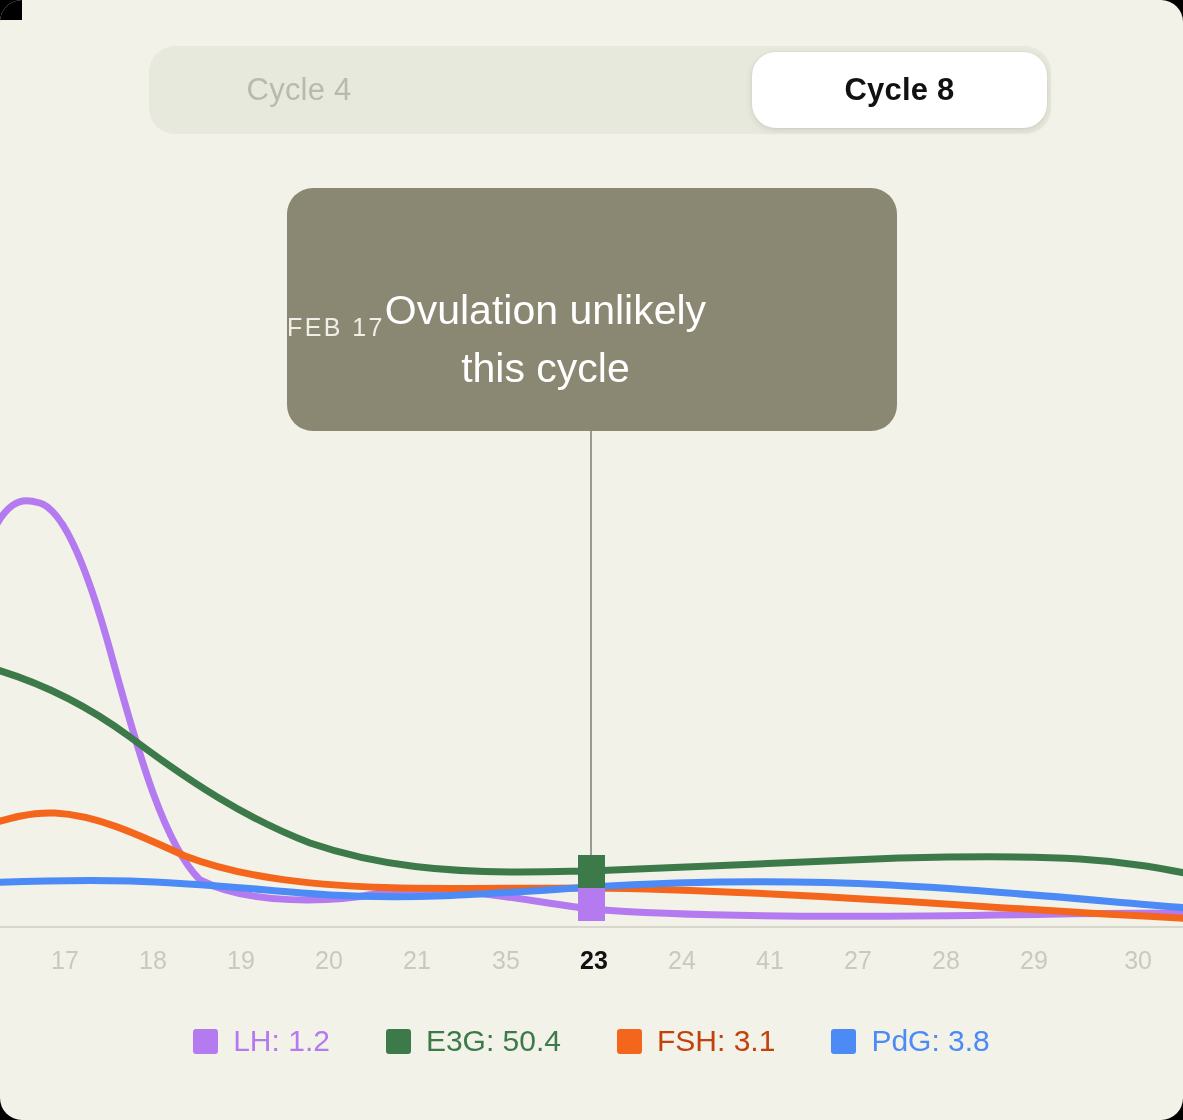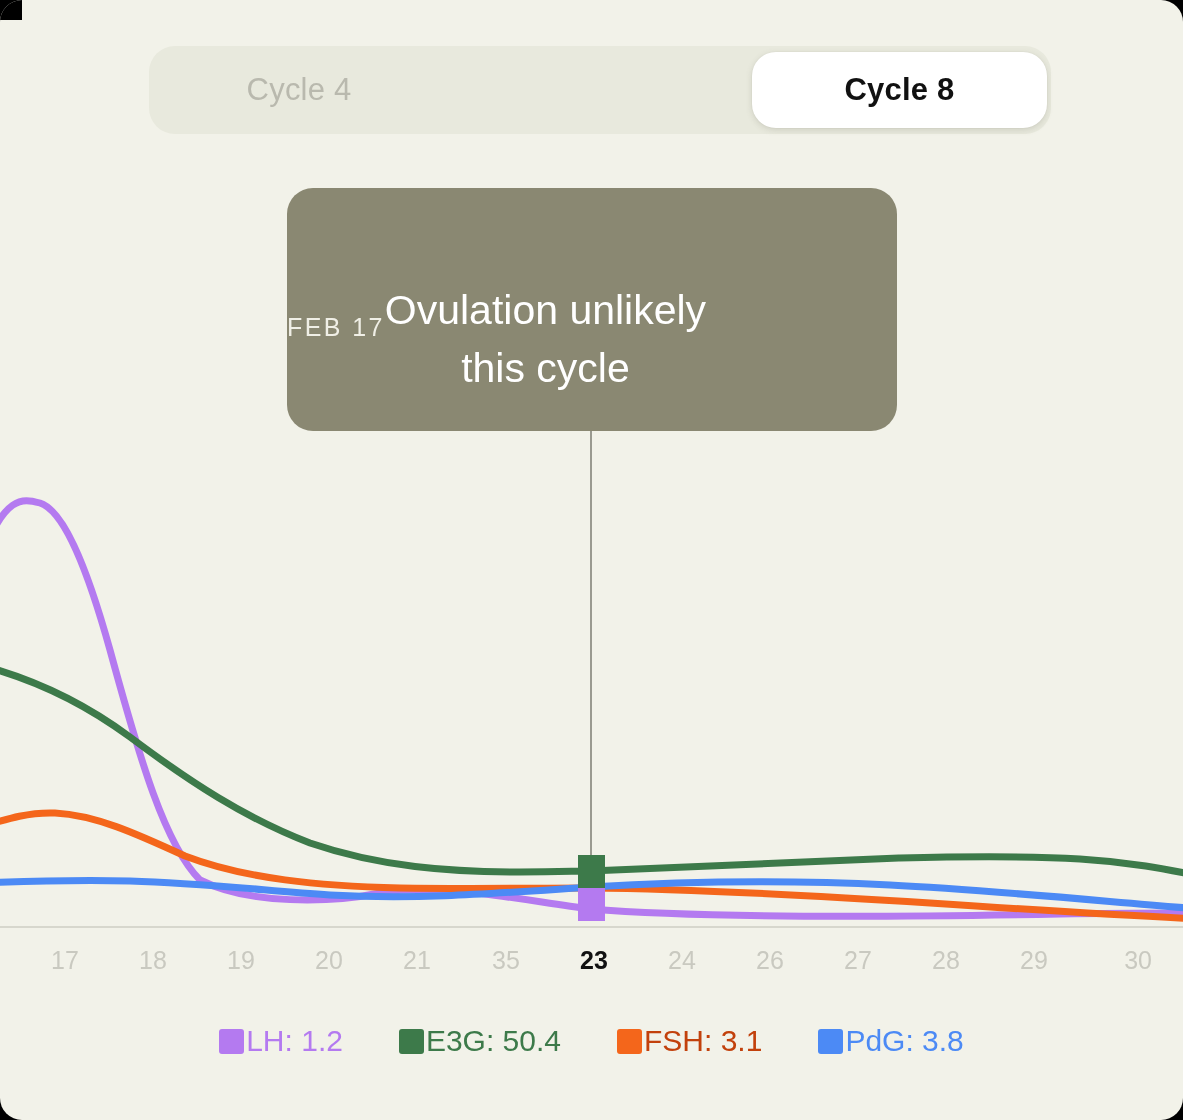--- a/index.html
+++ b/index.html
@@ -164,21 +164,21 @@
     width: 1183px;
     height: 46px;
     display: flex;
     align-items: center;
     justify-content: center;
     gap: 56px;
   }
   .legend-item {
     display: flex;
     align-items: center;
-    gap: 2px;
+    gap: 15px;
     font-size: 30px;
   }
   .legend-swatch {
     width: 25px;
     height: 25px;
     border-radius: 3px;
     flex: 0 0 auto;
   }
 
   .corner-artifact {
@@ -230,21 +230,21 @@
 
   <div class="xaxis" id="xaxis">
       <div class="xtick" style="left: 61px;">17</div>
       <div class="xtick" style="left: 149px;">18</div>
       <div class="xtick" style="left: 237px;">19</div>
       <div class="xtick" style="left: 325px;">20</div>
       <div class="xtick" style="left: 413px;">21</div>
       <div class="xtick" style="left: 502px;">35</div>
       <div class="xtick active" style="left: 590px;">23</div>
       <div class="xtick" style="left: 678px;">24</div>
-      <div class="xtick" style="left: 766px;">26</div>
+      <div class="xtick" style="left: 766px;">41</div>
       <div class="xtick" style="left: 854px;">27</div>
       <div class="xtick" style="left: 942px;">28</div>
       <div class="xtick" style="left: 1030px;">29</div>
       <div class="xtick" style="left: 1118px; text-align: right;">30</div>
     </div>
 
   <div class="legend" id="legend">
       <div class="legend-item">
         <span class="legend-swatch" style="background: rgb(180, 122, 240);"></span>
         <span style="color: rgb(180, 122, 240);">LH: 1.2</span>

